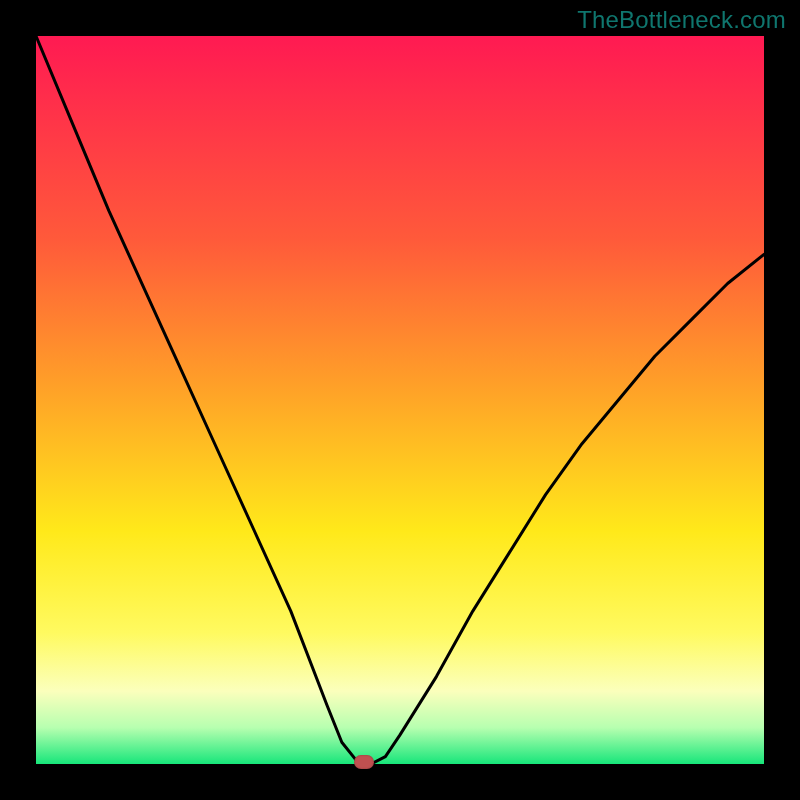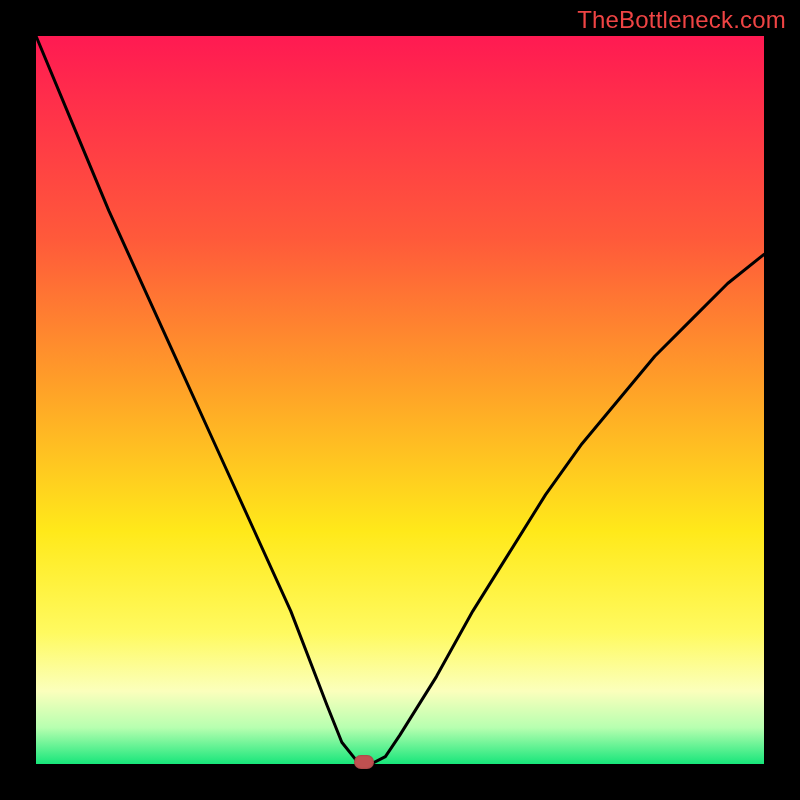--- a/index.html
+++ b/index.html
@@ -34,21 +34,21 @@
       #fffa60 82%,
       #fbffbc 90%,
       #b7ffb0 95%,
       #17e67a 100%
     );
   }
   .watermark {
     position: absolute;
     top: 6px;
     right: 14px;
-    color: #ef4444;
+    color: #0f766e;
     font-size: 24px;
     font-weight: 500;
     letter-spacing: 0.2px;
     user-select: none;
   }
   svg.curve {
     position: absolute;
     top: 0;
     left: 0;
     width: 728px;

